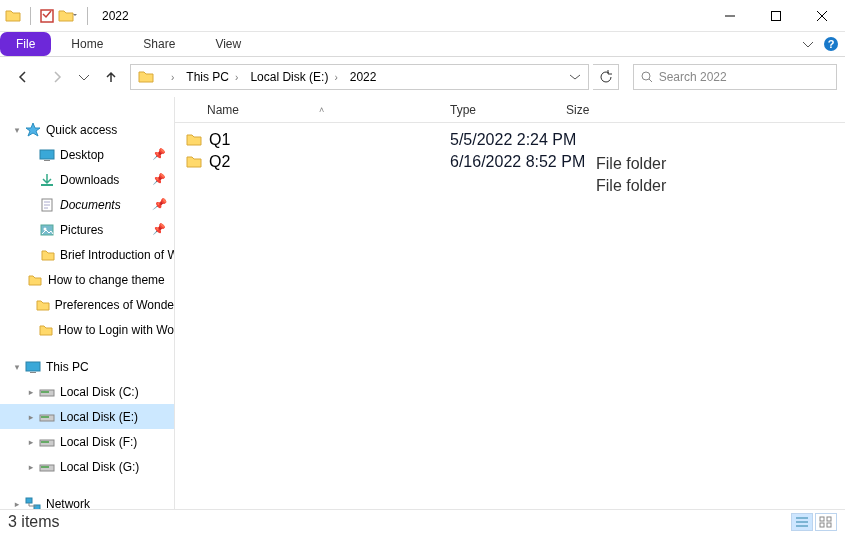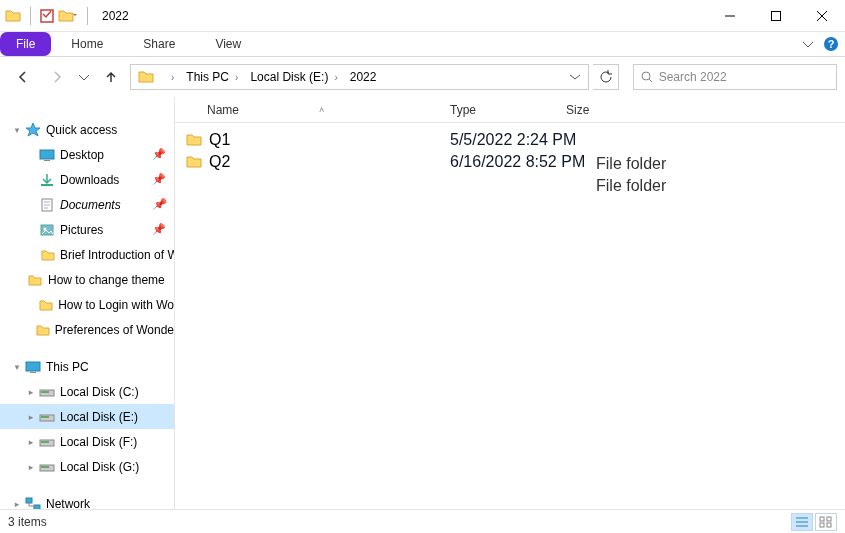--- a/index.html
+++ b/index.html
@@ -51,21 +51,21 @@
   .col.type { width:116px; }
   .col.size { width:116px; }
   .row { display:flex; height:22px; align-items:center; font-size:16px; }
   .row .cname { width:265px; padding-left:10px; display:flex; align-items:center; }
   .row .cdate { width:146px; padding-left:10px; color:#0f172a; }
   .row .ctype { width:116px; padding-left:10px; color:#333;margin-top:48px; }
   .row .csize { width:116px; padding-left:10px; color:#333; }
   .row .ic { width:18px; display:flex; align-items:center; justify-content:center; margin-right:6px; }
 
   
-  .status { height:24px; border-top:1px solid #e5e5e5; display:flex; align-items:center; padding:0 8px; font-size:12px; color:#333; }
+  .status { height:24px; border-top:1px solid #e5e5e5; display:flex; align-items:center; padding:0 8px; font-size:16px; color:#333; }
   .status .viewbtns { margin-left:auto; display:flex; gap:2px; }
   .viewbtn { width:22px; height:18px; border:1px solid #bcd4ee; display:flex; align-items:center; justify-content:center; }
   .viewbtn.active { background:#cde6ff; }
 
   
   svg { display:block; }
 </style>
 </head>
 <body>
 
@@ -271,30 +271,30 @@
         </span>
       <span class="lbl">How to change theme</span>
     </div>
     <div class="nav-item" style="padding-left:24px;">
       <span class="exp"></span>
       <span class="ic">
           <svg width="16" height="16">
             <path d="M2 4h4l2 2h6v7H2z" fill="#ffd96b" stroke="#d9a93a"></path>
           </svg>
         </span>
+      <span class="lbl">Preferences of Wonde</span>
+    </div>
+    <div class="nav-item" style="padding-left:24px;">
+      <span class="exp"></span>
+      <span class="ic">
+          <svg width="16" height="16">
+            <path d="M2 4h4l2 2h6v7H2z" fill="#ffd96b" stroke="#d9a93a"></path>
+          </svg>
+        </span>
       <span class="lbl">How to Login with Wo</span>
-    </div>
-    <div class="nav-item" style="padding-left:24px;">
-      <span class="exp"></span>
-      <span class="ic">
-          <svg width="16" height="16">
-            <path d="M2 4h4l2 2h6v7H2z" fill="#ffd96b" stroke="#d9a93a"></path>
-          </svg>
-        </span>
-      <span class="lbl">Preferences of Wonde</span>
     </div>
 
     <div class="nav-group-gap"></div>
 
     <div class="nav-item nav-root">
       <span class="exp">▾</span>
       <span class="ic">
           <svg width="16" height="16">
             <rect x="1" y="3" width="14" height="9" fill="#3aa8d8" stroke="#2b82a8"></rect>
             <rect x="5" y="13" width="6" height="1" fill="#888"></rect>

